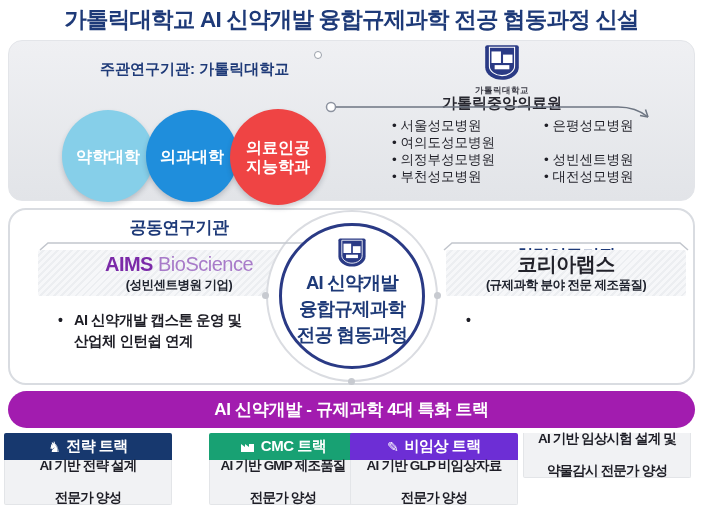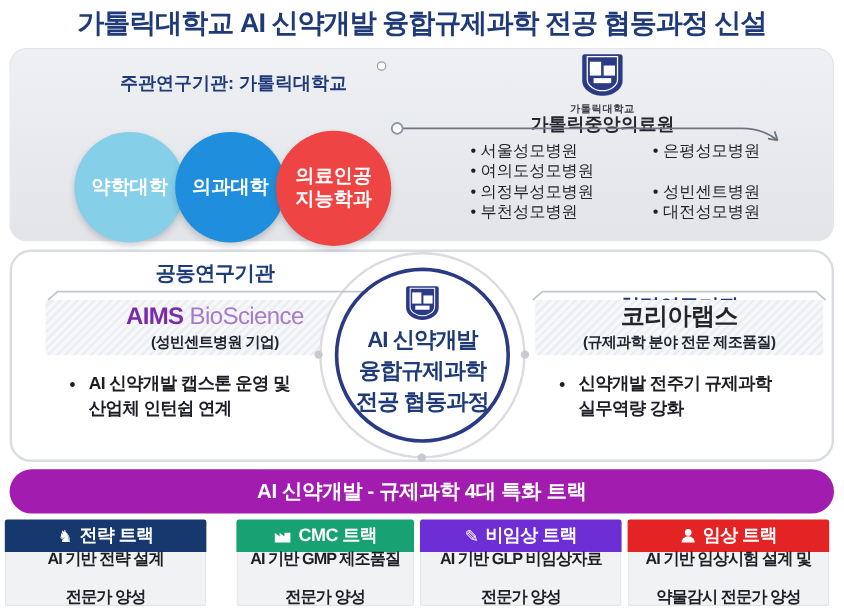--- a/index.html
+++ b/index.html
@@ -69,21 +69,21 @@
   .center-title { font-size:18.5px; font-weight:bold; line-height:26px; text-align:center;
                   letter-spacing:-0.8px; }
 
   
   .banner { position:absolute; left:8px; top:391px; width:687px; height:37px; border-radius:19px;
             display:flex; align-items:center; justify-content:center;
             color:#fff; font-size:17px; font-weight:bold; letter-spacing:-0.3px; }
 
   
   .track-card { position:absolute; top:433px; width:168px; height:72px; }
-  .tc0 { left:4px; } .tc1 { left:177px;padding-left:20px; } .tc2 { left:350px; } .tc3 { left:523px; }
+  .tc0 { left:4px; } .tc1 { left:189px;padding-left:20px; } .tc2 { left:350px; } .tc3 { left:523px; }
   .track-header { height:27px; display:flex; align-items:center; justify-content:center; gap:6px;
                   color:#fff; font-size:15px; font-weight:bold; border-radius:2px 2px 0 0;
                   letter-spacing:-0.5px; }
   .track-body { height:45px; background:#F1F2F4; border:1px solid #E3E5E8; border-top:none;
                 display:flex; flex-direction:column; align-items:center; justify-content:center;
                 font-size:13.5px; font-weight:bold; color:#1e1e26; line-height:18px;
                 letter-spacing:-0.8px; border-radius:0 0 2px 2px;gap:14px; }
   .track-icon { display:inline-flex; align-items:center; }
   .glyph-icon { font-size:14px; line-height:14px; }
 </style>
@@ -169,24 +169,20 @@
       <div>전공 협동과정</div>
     </div>
   </div>
 
   <div class="col-header ch-right" style="color: rgb(30, 58, 120); margin-top: 28px;">협력연구기관</div>
   <div class="org-bar ob-right">
     <div class="org-line korealabs">코리아랩스</div>
     <div class="org-desc">(규제과학 분야 전문 제조품질)</div>
   </div>
   <div class="bullet-dot" style="left:466px; top:312px;">•</div>
-  <div class="bullet-text" style="left:482px; top:310px;">
-    <div>신약개발 전주기 규제과학</div>
-    <div>실무역량 강화</div>
-  </div>
 
   <div class="banner" style="background-color: #a21caf;">AI 신약개발 - 규제과학 4대 특화 트랙</div>
 
   <div class="track-card tc0">
     <div class="track-header" style="background-color: rgb(23, 56, 110);">
       <span class="track-icon glyph-icon">♞</span>
       <span>전략 트랙</span>
     </div>
     <div class="track-body">
       <div>AI 기반 전략 설계</div>
@@ -214,28 +210,19 @@
       <span class="track-icon glyph-icon">✎</span>
       <span>비임상 트랙</span>
     </div>
     <div class="track-body">
       <div>AI 기반 GLP 비임상자료</div>
       <div>전문가 양성</div>
     </div>
   </div>
 
   <div class="track-card tc3">
-    <div class="track-header" style="background-color: rgb(227, 35, 36);">
-      <span class="track-icon">
-        <svg width="13" height="13" viewBox="0 0 14 14">
-            <circle cx="7" cy="4" r="3" fill="#fff"></circle>
-            <path d="M1,13 a6,5.5 0 0 1 12,0 z" fill="#fff"></path>
-          </svg>
-      </span>
-      <span>임상 트랙</span>
-    </div>
     <div class="track-body">
       <div>AI 기반 임상시험 설계 및</div>
       <div>약물감시 전문가 양성</div>
     </div>
   </div>
 
 </div>
 
 </body></html>

